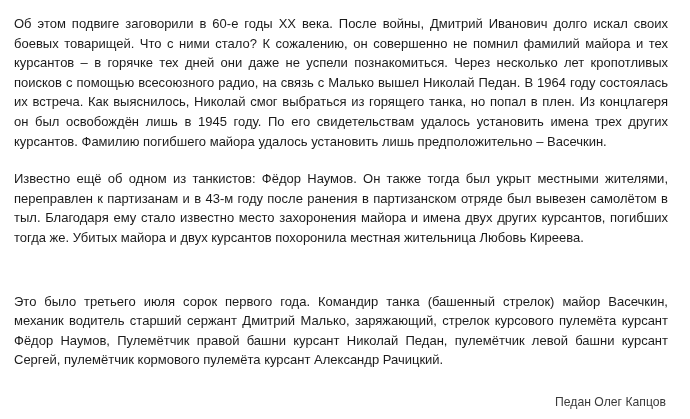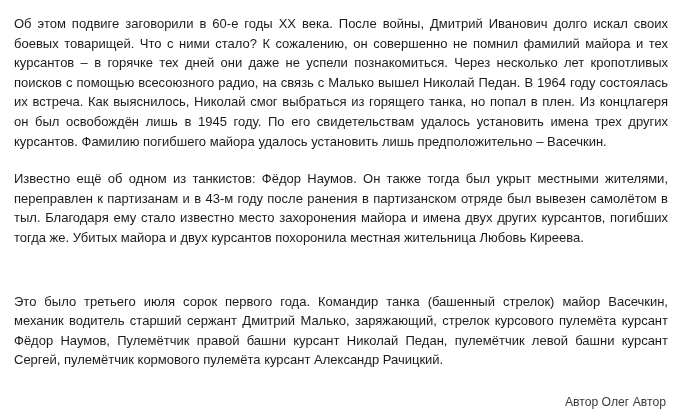--- a/index.html
+++ b/index.html
@@ -45,15 +45,15 @@
 </style>
 </head>
 <body>
 
 <div class="page">
 
   <p class="para">Об этом подвиге заговорили в 60-е годы XX века. После войны, Дмитрий Иванович долго искал своих боевых товарищей. Что с ними стало? К сожалению, он совершенно не помнил фамилий майора и тех курсантов – в горячке тех дней они даже не успели познакомиться. Через несколько лет кропотливых поисков с помощью всесоюзного радио, на связь с Малько вышел Николай Педан. В 1964 году состоялась их встреча. Как выяснилось, Николай смог выбраться из горящего танка, но попал в плен. Из концлагеря он был освобождён лишь в 1945 году. По его свидетельствам удалось установить имена трех других курсантов. Фамилию погибшего майора удалось установить лишь предположительно – Васечкин.</p>
   <p class="para">Известно ещё об одном из танкистов: Фёдор Наумов. Он также тогда был укрыт местными жителями, переправлен к партизанам и в 43-м году после ранения в партизанском отряде был вывезен самолётом в тыл. Благодаря ему стало известно место захоронения майора и имена двух других курсантов, погибших тогда же. Убитых майора и двух курсантов похоронила местная жительница Любовь Киреева.</p>
   <p class="para">Это было третьего июля сорок первого года. Командир танка (башенный стрелок) майор Васечкин, механик водитель старший сержант Дмитрий Малько, заряжающий, стрелок курсового пулемёта курсант Фёдор Наумов, Пулемётчик правой башни курсант Николай Педан, пулемётчик левой башни курсант Сергей, пулемётчик кормового пулемёта курсант Александр Рачицкий.</p>
 
-  <div class="signature">Автор Олег Автор</div>
+  <div class="signature">Педан Олег Капцов</div>
 
 </div>
 
 </body></html>

